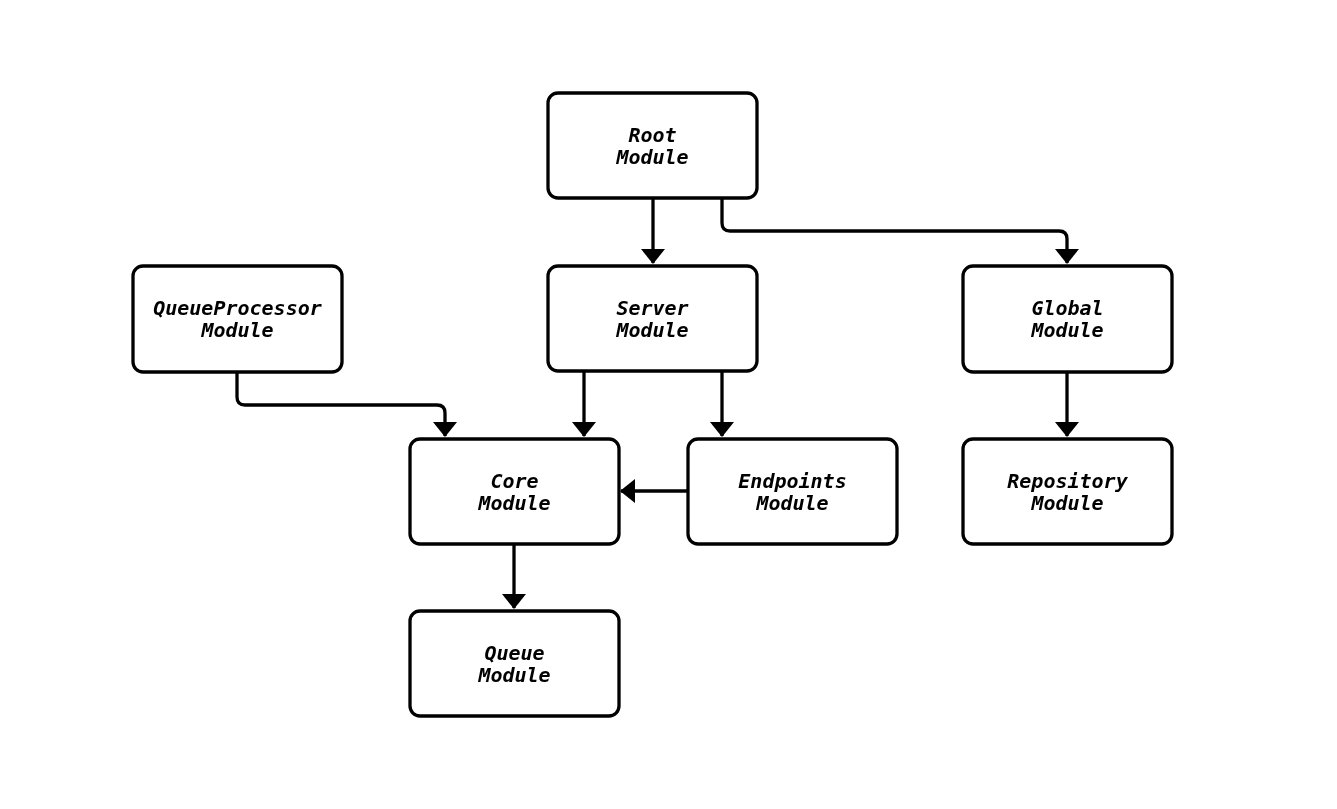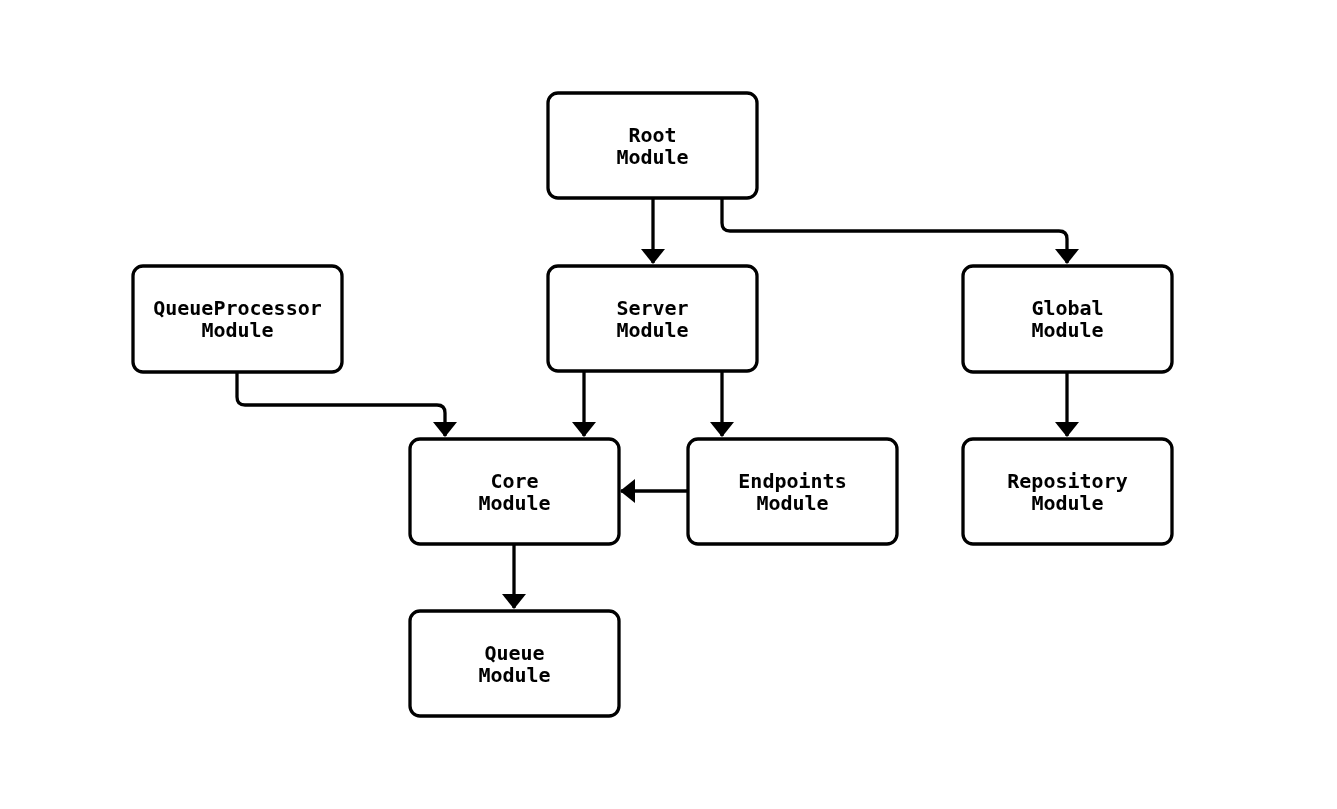--- a/index.html
+++ b/index.html
@@ -6,20 +6,21 @@
     margin: 0;
     padding: 0;
     background: #ffffff;
   }
   .canvas {
     position: relative;
     width: 1337px;
     height: 809px;
     background: #ffffff;
     overflow: hidden;
+    font-style: italic;
   }
   svg {
     display: block;
   }
   .node-box {
     fill: #ffffff;
     stroke: #000000;
     stroke-width: 3.3px;
   }
   .node-label {

